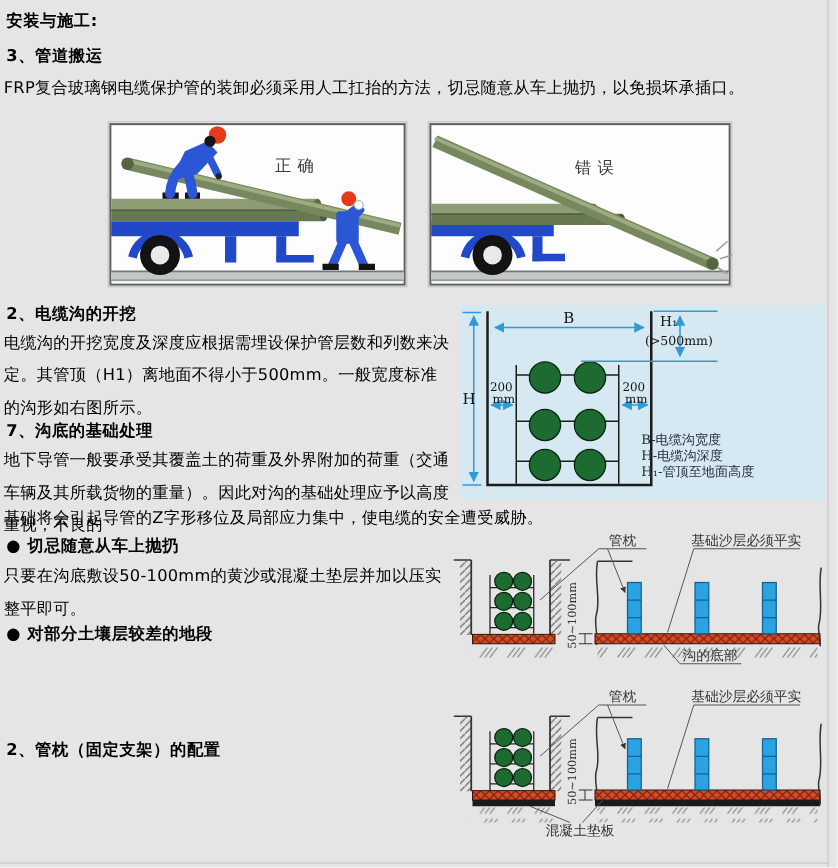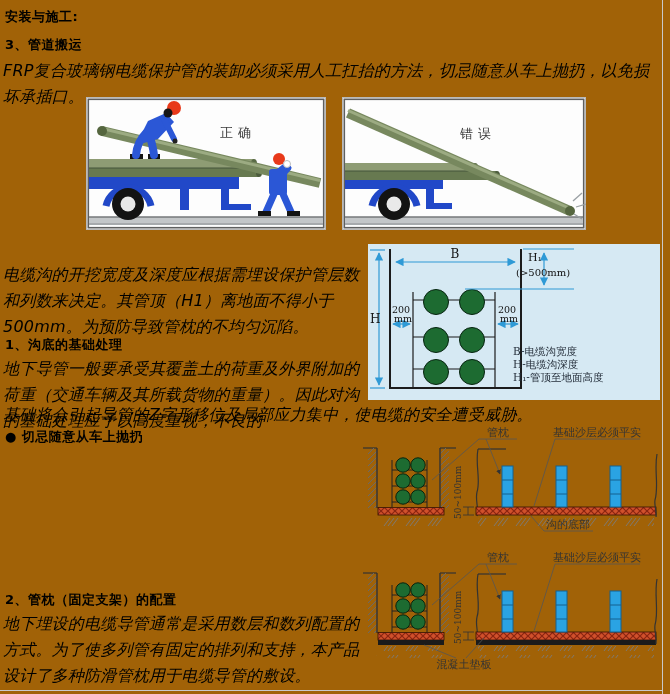--- a/index.html
+++ b/index.html
@@ -1,43 +1,45 @@
 <!DOCTYPE html>
 <html><head>
 <meta charset="utf-8">
 <style>
   html,body{margin:0;padding:0;background:#fff;}
-  .page{position:relative;width:670px;height:694px;background:#a16207;overflow:hidden;
+  .page{position:relative;width:670px;height:694px;background:#e5e5e5;overflow:hidden;
         font-family:"DejaVu Sans",sans-serif;color:#000;}
   .hd{position:absolute;font-size:13px;font-weight:bold;white-space:nowrap;letter-spacing:.5px;}
-  .bd{position:absolute;font-size:16px;line-height:26px;letter-spacing:.2px;font-style:italic;}
+  .bd{position:absolute;font-size:13px;line-height:26px;letter-spacing:.2px;}
   .abs{position:absolute;}
   svg text{font-family:"DejaVu Serif","DejaVu Sans",serif;}
   .vline{position:absolute;background:#c9c9c9;}
 </style>
 </head>
 <body>
 
 <div class="page">
 
   <div class="hd" style="left:5px;top:8px">安装与施工:</div>
   <div class="hd" style="left:5px;top:36px">3、管道搬运</div>
   <div class="bd" style="left:3px;top:58px;width:662px">FRP复合玻璃钢电缆保护管的装卸必须采用人工扛抬的方法，切忌随意从车上抛扔，以免损坏承插口。</div>
 
-  <div class="bd" style="left:3px;top:262px;width:358px">电缆沟的开挖宽度及深度应根据需埋设保护管层数和列数来决定。其管顶（H1）离地面不得小于500mm。为预防导致管枕的不均匀沉陷。</div>
-
-  <div class="hd" style="left:5px;top:336px">1、沟底的基础处理</div>
+  <div class="hd" style="left:5px;top:242px">2、电缆沟的开挖</div>
+  <div class="bd" style="left:3px;top:262px;width:358px">电缆沟的开挖宽度及深度应根据需埋设保护管层数和列数来决定。其管顶（H1）离地面不得小于500mm。一般宽度标准的沟形如右图所示。</div>
+
+  <div class="hd" style="left:5px;top:336px">7、沟底的基础处理</div>
   <div class="bd" style="left:3px;top:356px;width:368px">地下导管一般要承受其覆盖土的荷重及外界附加的荷重（交通车辆及其所载货物的重量）。因此对沟的基础处理应予以高度重视，不良的</div>
   <div class="bd" style="left:3px;top:402px;width:662px">基础将会引起导管的Z字形移位及局部应力集中，使电缆的安全遭受威胁。</div>
 
   <div class="hd" style="left:5px;top:428px">● 切忌随意从车上抛扔</div>
-
+  <div class="bd" style="left:3px;top:449px;width:360px">只要在沟底敷设50-100mm的黄沙或混凝土垫层并加以压实整平即可。</div>
+
+  <div class="hd" style="left:5px;top:498px">● 对部分土壤层较差的地段</div>
 
   <div class="hd" style="left:5px;top:591px">2、管枕（固定支架）的配置</div>
-  <div class="bd" style="left:3px;top:611px;width:358px">地下埋设的电缆导管通常是采用数层和数列配置的方式。为了使多列管有固定的排列和支持，本产品设计了多种防滑管枕用于电缆导管的敷设。</div>
 
   <svg class="abs" style="left:86px;top:97px" width="240" height="133" viewBox="0 0 240 133">
     <rect x="0.5" y="0.5" width="239" height="132" fill="#fdfdfd" stroke="#b9b9b9"></rect>
     <rect x="2.3" y="2.3" width="235.4" height="128.4" fill="none" stroke="#5f5f5f" stroke-width="1.6"></rect>
     <g>
       <rect x="3" y="120" width="234" height="8" fill="#c3c6c8"></rect>
       <line x1="3" y1="120" x2="237" y2="120" stroke="#74777a" stroke-width="1.4"></line>
       <line x1="3" y1="127" x2="237" y2="127" stroke="#8a8d90" stroke-width="1"></line>
     </g>
     <g fill="#2148c8">

